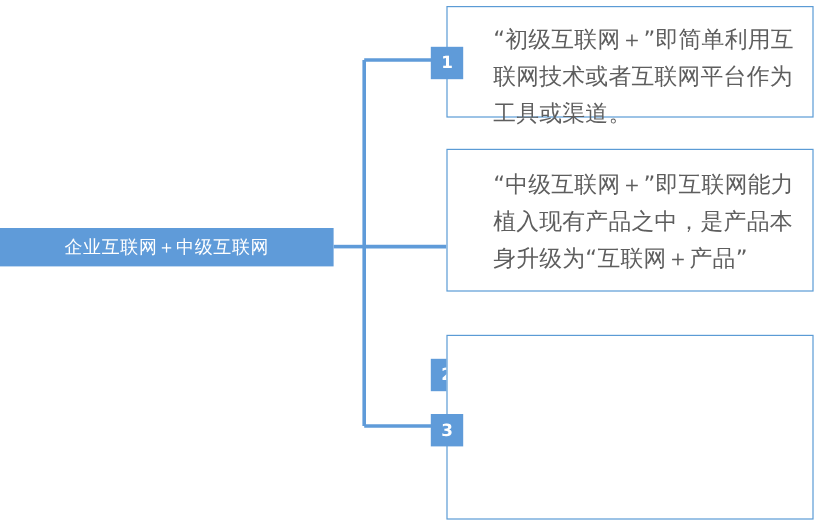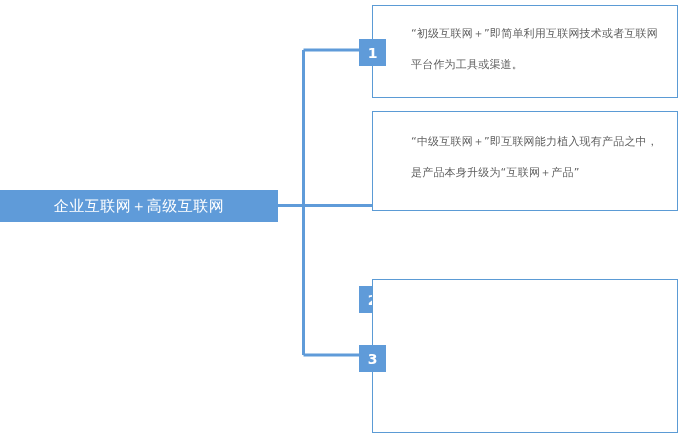--- a/index.html
+++ b/index.html
@@ -40,41 +40,41 @@
     box-sizing:border-box;
     border:1px solid #5b9bd5;
     background:#ffffff;
   }
   .branch-text{
     position:absolute;
     left:38px;
     right:14px;
     top:0;
     color:#5e5e5e;
-    font-size:11px;
+    font-size:19px;
     line-height:31px;
     letter-spacing:.2px;
   }
   .badge{
     position:absolute;
     left:-14px;
     width:27px;height:27px;
     background:#5f9bd9;
     color:#ffffff;
     font-size:14px;
     font-weight:bold;
     display:flex;align-items:center;justify-content:center;
     box-sizing:border-box;
   }
 
   #box-1{top:5px;height:93px;}
   #box-1 .branch-text{top:12px;}
   #box-1 .badge{top:33px;}
 
-  #box-2{top:111px;height:100px;}
+  #box-2{top:124px;height:119px;}
   #box-2 .branch-text{top:14px;}
   #box-2 .badge{top:174px;}
 
   #box-3{top:279px;height:154px;}
   #box-3 .branch-text{top:12px;}
   #box-3 .badge{top:65px;}
 </style>
 </head>
 <body>
 
@@ -87,21 +87,21 @@
     <path d="M303.5 50 L303.5 355" stroke="#5f9bd9" stroke-width="3" fill="none"></path>
 
     <path d="M303.5 50 L372 50" stroke="#5f9bd9" stroke-width="3" fill="none"></path>
 
     <path d="M303.5 205.5 L372 205.5" stroke="#5f9bd9" stroke-width="3" fill="none"></path>
 
     <path d="M303.5 355 L372 355" stroke="#5f9bd9" stroke-width="3" fill="none"></path>
   </svg>
 
   <div class="root-node">
-    <span class="root-label">企业互联网＋高级互联网</span>
+    <span class="root-label">企业互联网＋中级互联网</span>
   </div>
 
   <div class="branch-box" id="box-1">
     <div class="badge">1</div>
     <div class="branch-text">“初级互联网＋”即简单利用互联网技术或者互联网平台作为工具或渠道。</div>
   </div>
 
   <div class="branch-box" id="box-2">
     <div class="badge">2</div>
     <div class="branch-text">“中级互联网＋”即互联网能力植入现有产品之中，是产品本身升级为“互联网＋产品”</div>

